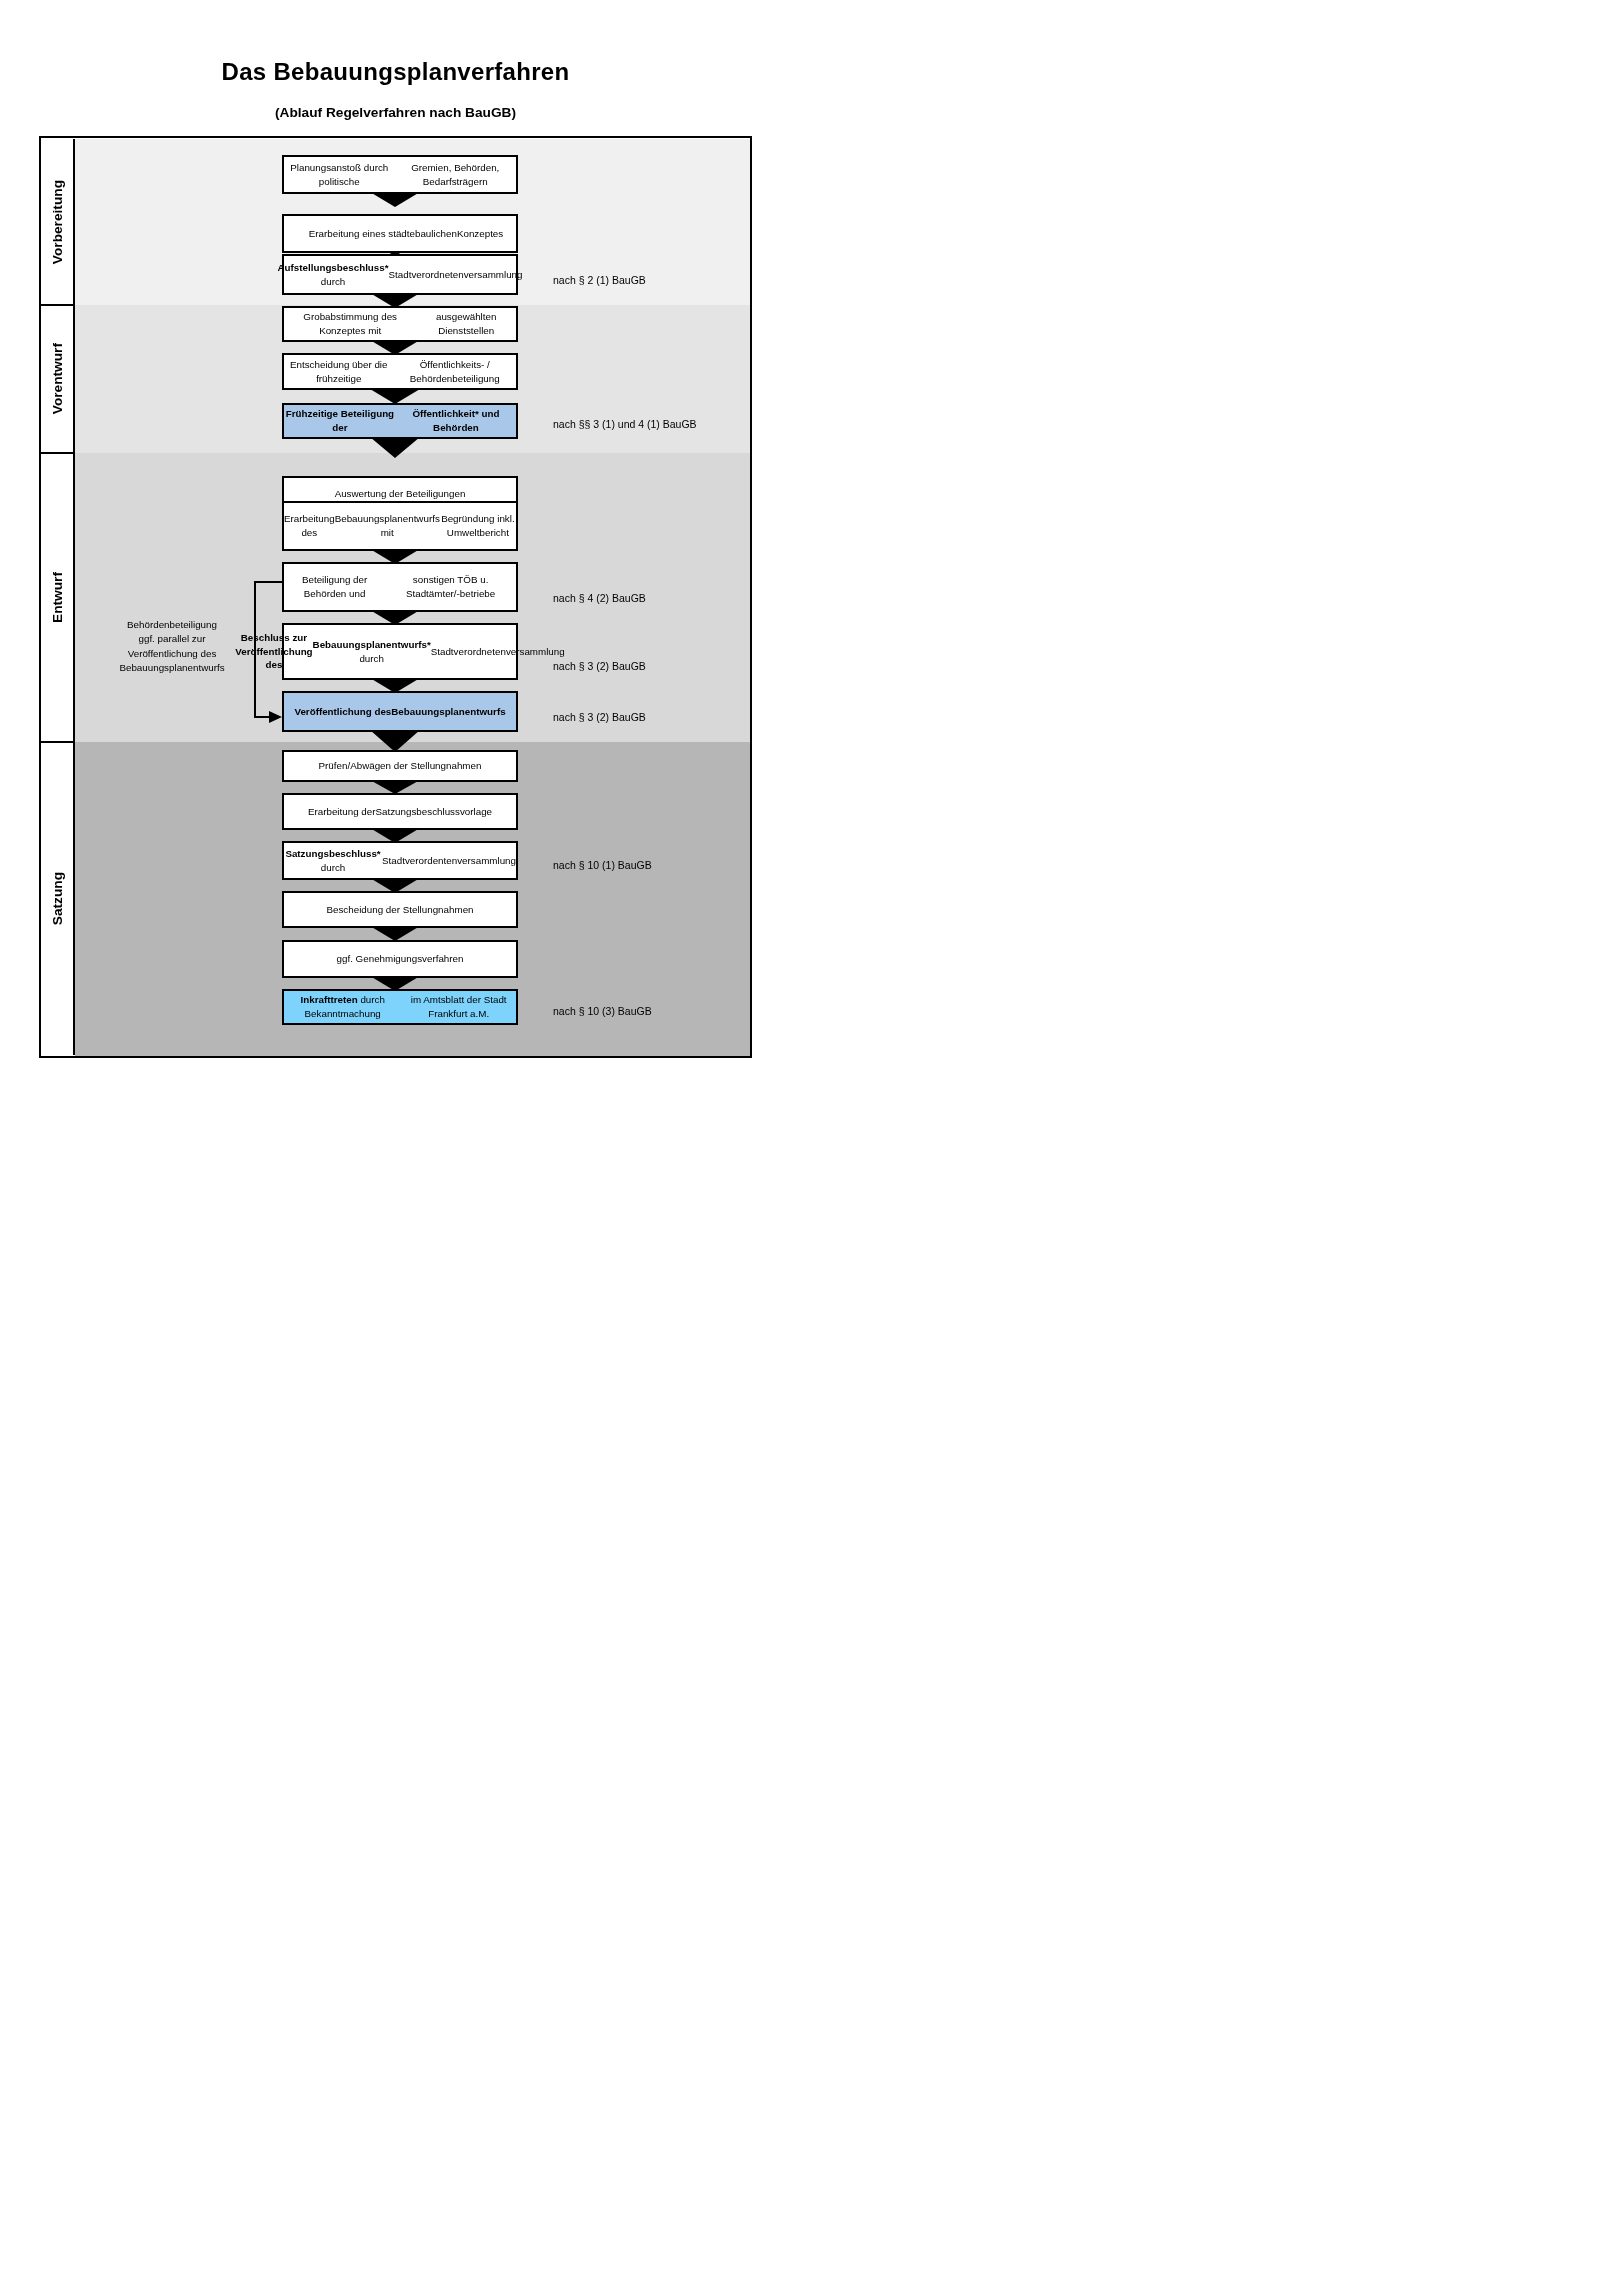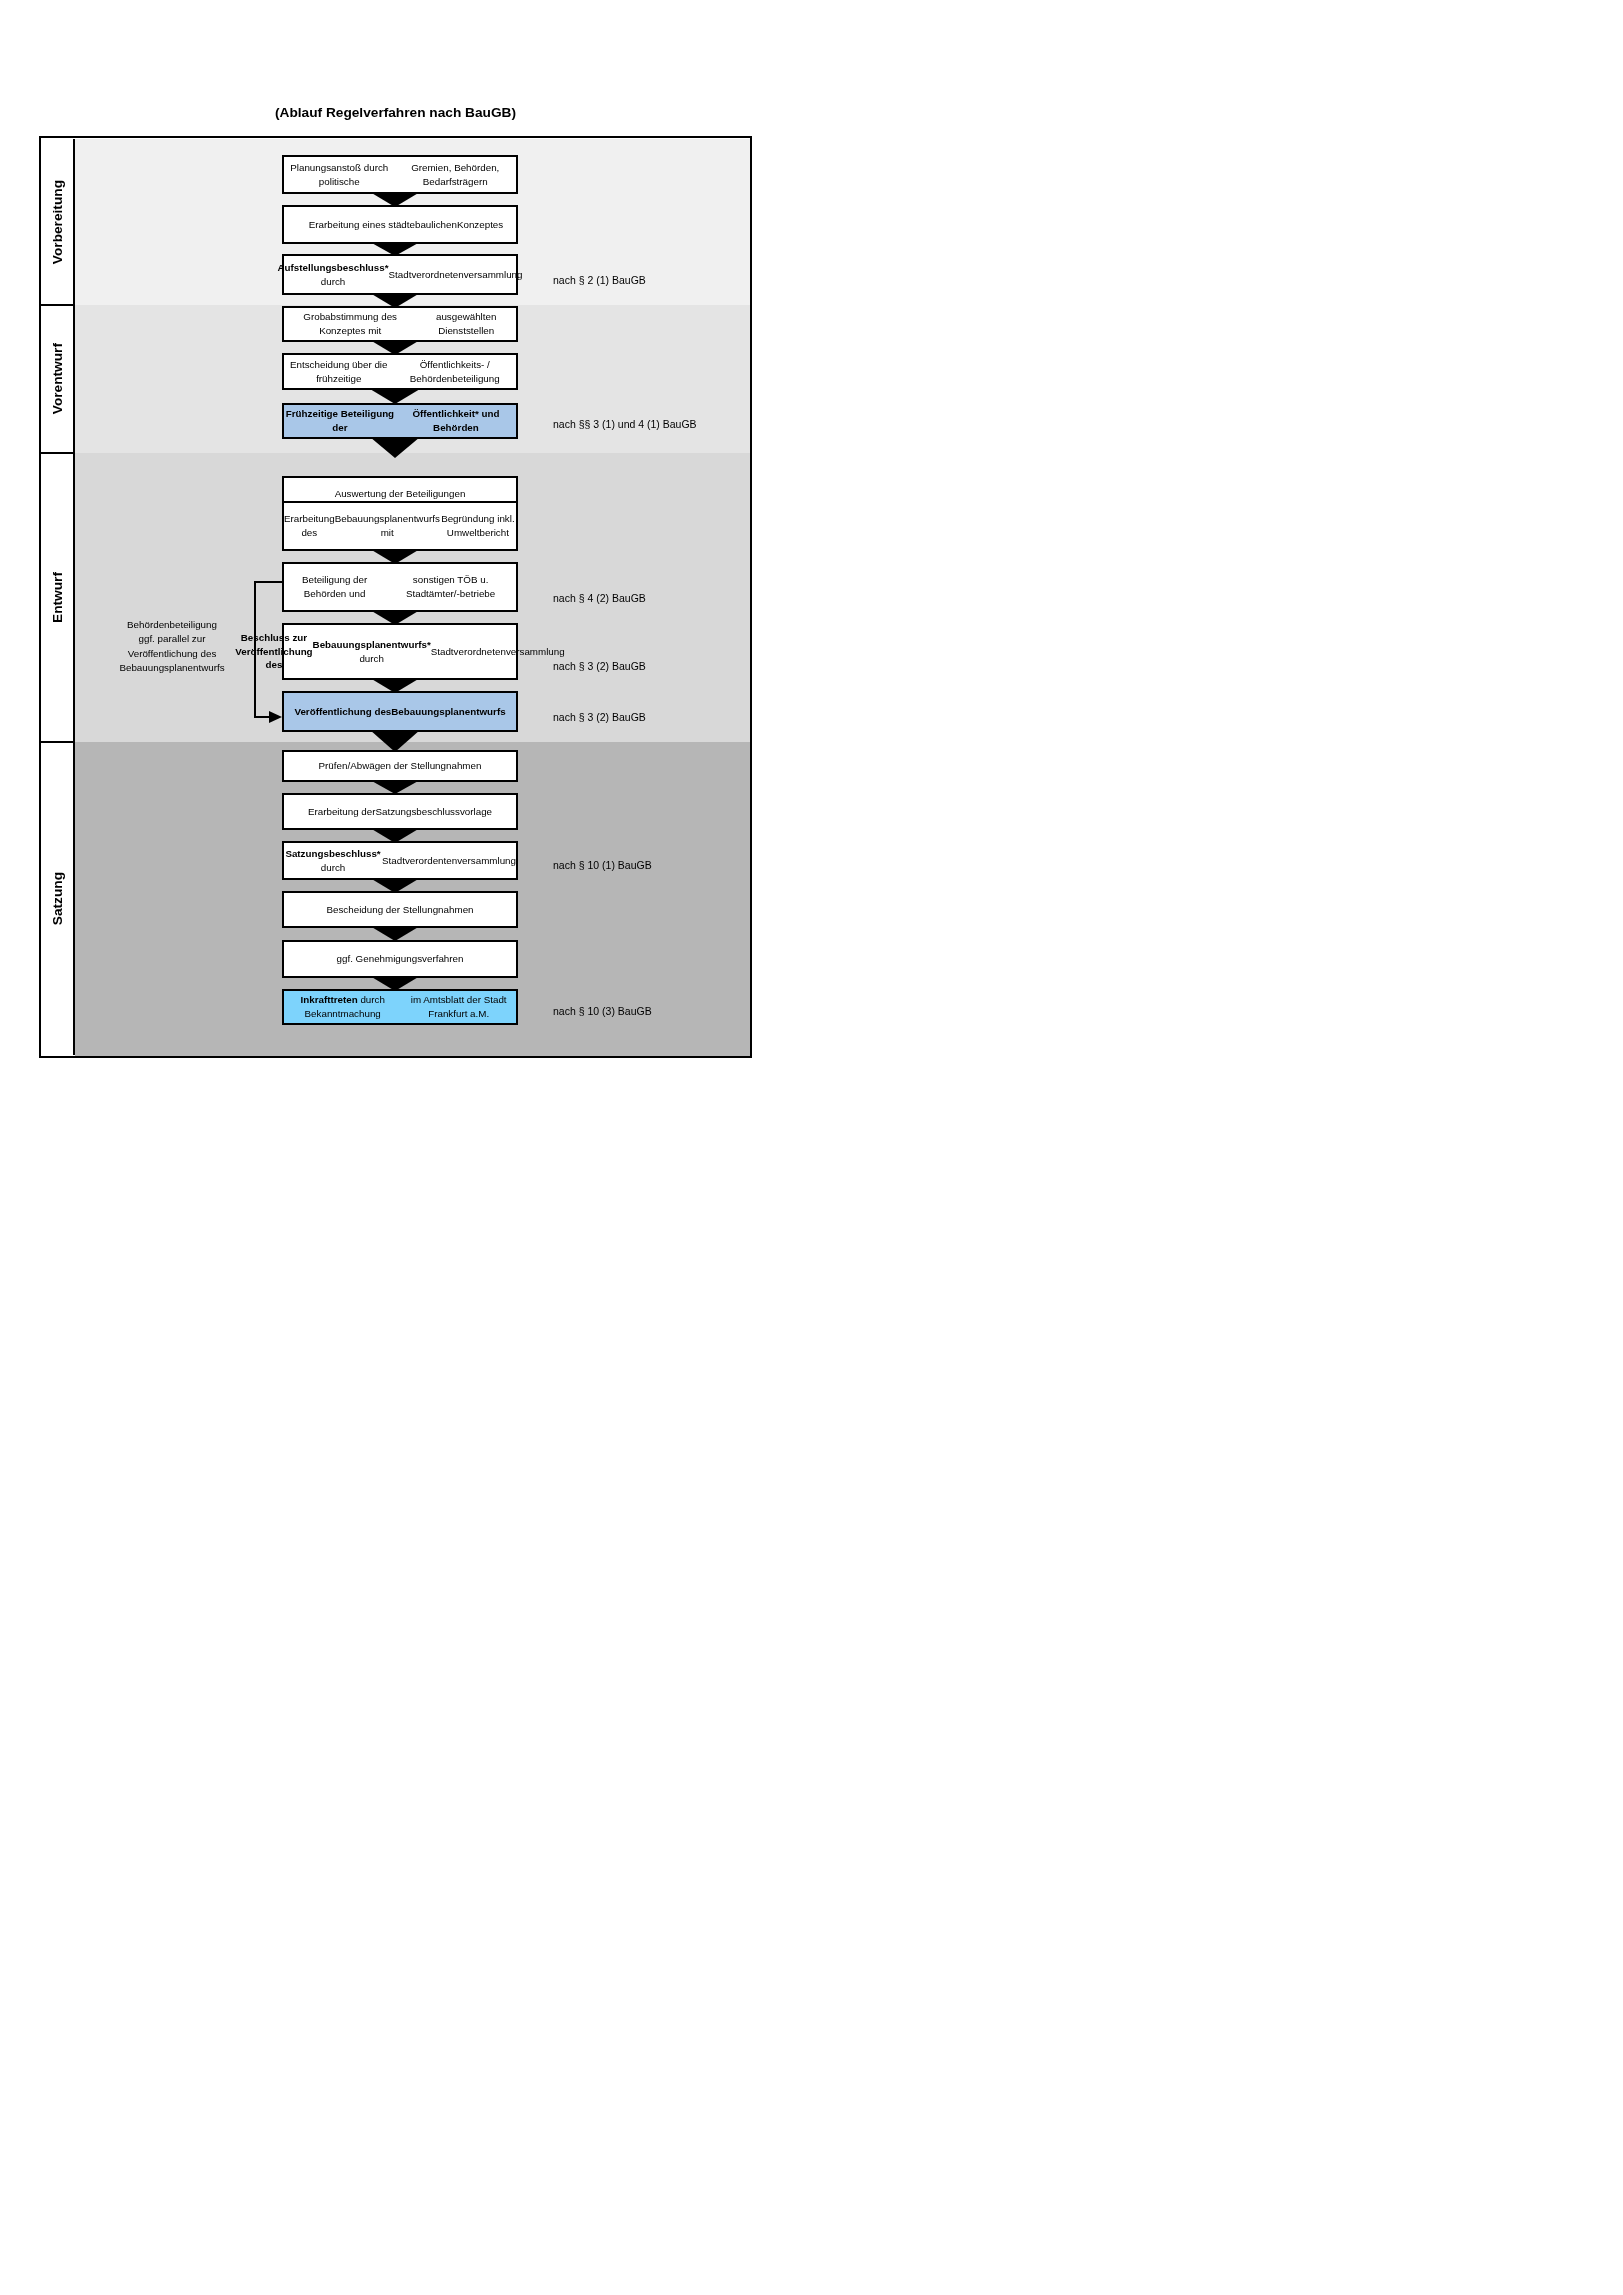--- a/index.html
+++ b/index.html
@@ -30,20 +30,21 @@
   .conn-head{position:absolute;width:0;height:0;z-index:2;
         border-top:6.5px solid transparent;border-bottom:6.5px solid transparent;
         border-left:13px solid #000;}
   .footnote{position:absolute;left:68px;top:1075px;width:694px;font-size:10.5px;
         line-height:1.45;white-space:pre-line;}
 </style>
 </head>
 <body>
 
 <div class="canvas">
+  <div class="title">Das Bebauungsplanverfahren</div>
   <div class="subtitle">(Ablauf Regelverfahren nach BauGB)</div>
 
   <div id="sections">
       <div class="section" style="top: 139px; height: 166px; background: rgb(240, 240, 240);"></div>
       <div class="section" style="top: 305px; height: 148px; background: rgb(228, 228, 228);"></div>
       <div class="section" style="top: 453px; height: 289px; background: rgb(216, 216, 216);"></div>
       <div class="section" style="top: 742px; height: 314px; background: rgb(182, 182, 182);"></div>
     </div>
 
   <div class="frame"></div>
@@ -65,21 +66,21 @@
       </div>
       <div class="hsep" style="top: 741px;"></div>
     </div>
 
   <div id="flow">
       <div class="box" style="top: 155px; height: 39px;">
         <div><span>Planungsanstoß durch politische</span></div>
         <div><span>Gremien, Behörden, Bedarfsträgern</span></div>
       </div>
       <div class="arrow" style="left: 370px; top: 192px; border-left: 25px solid transparent; border-right: 25px solid transparent; border-top: 15px solid rgb(0, 0, 0);"></div>
-      <div class="box" style="top: 205px; height: 39px; padding-left: 12px;">
+      <div class="box" style="top: 214px; height: 39px; padding-left: 12px;">
         <div><span>Erarbeitung eines städtebaulichen</span></div>
         <div><span>Konzeptes</span></div>
       </div>
       <div class="arrow" style="left: 370px; top: 242px; border-left: 25px solid transparent; border-right: 25px solid transparent; border-top: 14.4px solid rgb(0, 0, 0);"></div>
       <div class="box" style="top: 254px; height: 41px;">
         <div><span class="b">Aufstellungsbeschluss*</span><span> durch</span></div>
         <div><span>Stadtverordnetenversammlung</span></div>
       </div>
       <div class="ref" style="top: 274px;">nach § 2 (1) BauGB</div>
       <div class="arrow" style="left: 370px; top: 293px; border-left: 25px solid transparent; border-right: 25px solid transparent; border-top: 15.7px solid rgb(0, 0, 0);"></div>

